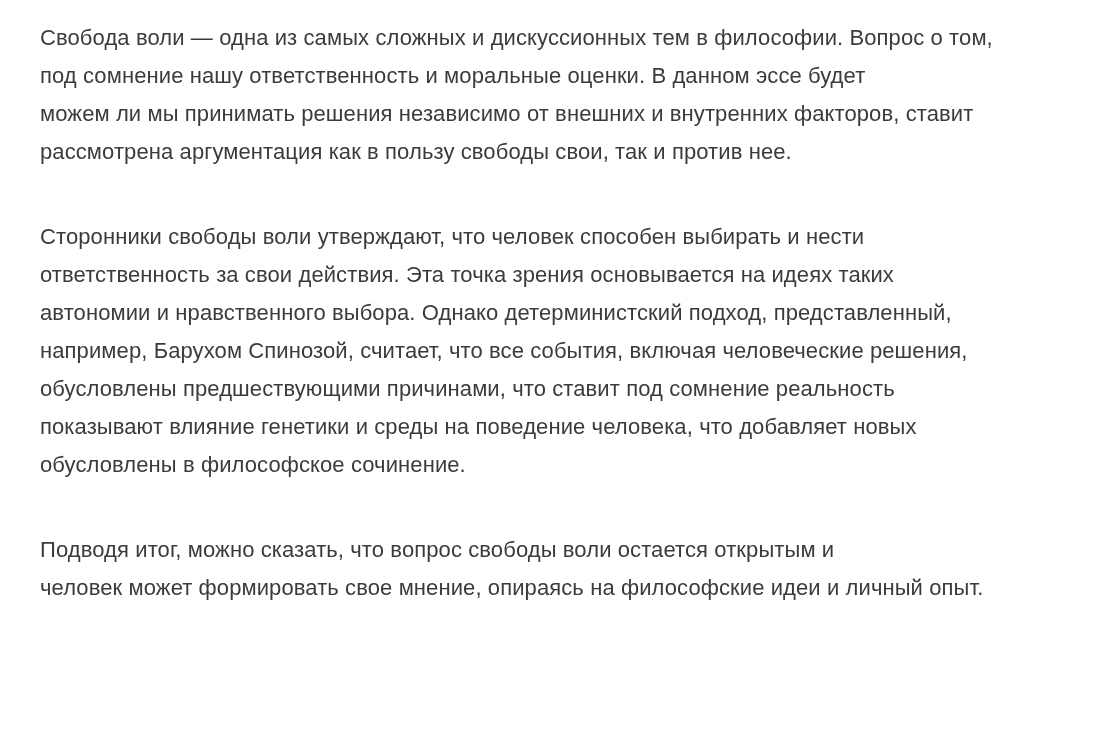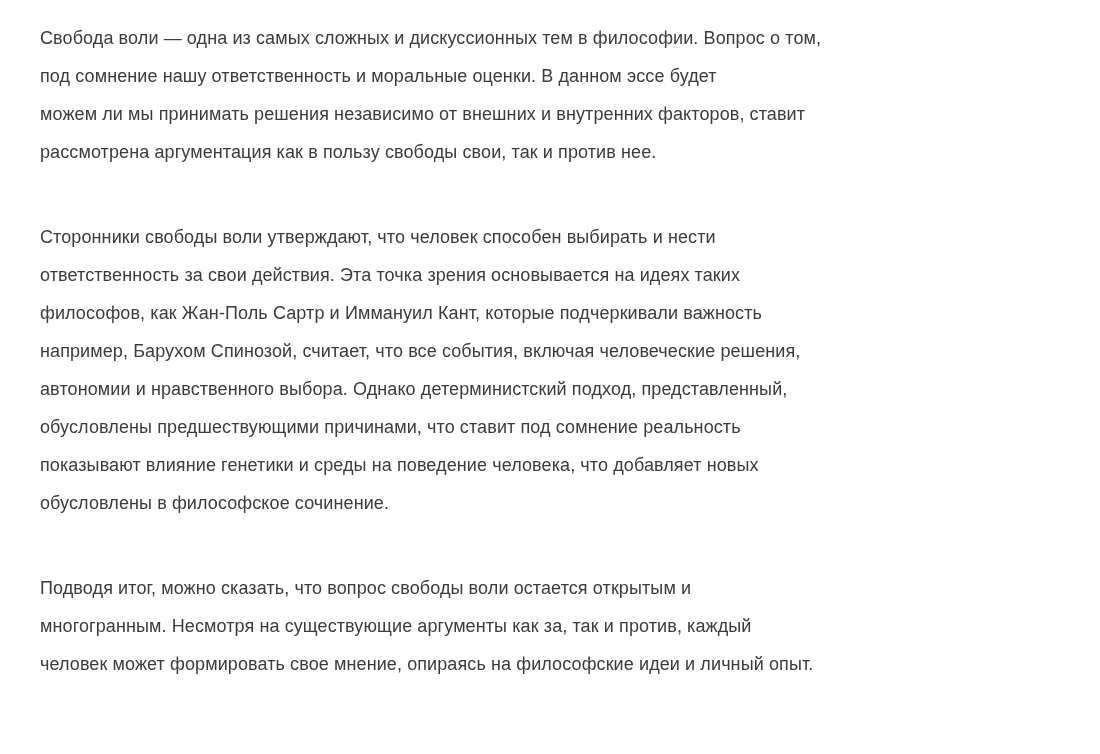--- a/index.html
+++ b/index.html
@@ -20,48 +20,46 @@
     padding: 19px 30px 0 40px;
     color: #3b3b3b;
   }
   .paragraph {
     margin: 0 0 47px 0;
   }
   .paragraph:last-child {
     margin-bottom: 8px;
   }
   .text-line {
-    font-size: 18px;
+    font-size: 22px;
     line-height: 38px;
     letter-spacing: 0.1px;
     white-space: nowrap;
   }
 </style>
 </head>
 <body>
 
 <div class="document">
 
   <div class="paragraph">
     <div class="text-line">Свобода воли — одна из самых сложных и дискуссионных тем в философии. Вопрос о том,</div>
     <div class="text-line">под сомнение нашу ответственность и моральные оценки. В данном эссе будет</div>
     <div class="text-line">можем ли мы принимать решения независимо от внешних и внутренних факторов, ставит</div>
     <div class="text-line">рассмотрена аргументация как в пользу свободы свои, так и против нее.</div>
   </div>
 
   <div class="paragraph">
     <div class="text-line">Сторонники свободы воли утверждают, что человек способен выбирать и нести</div>
     <div class="text-line">ответственность за свои действия. Эта точка зрения основывается на идеях таких</div>
-    <div class="text-line">философов, как Жан-Поль Сартр и Иммануил Кант, которые подчеркивали важность</div>
+    <div class="text-line">автономии и нравственного выбора. Однако детерминистский подход, представленный,</div>
     <div class="text-line">например, Барухом Спинозой, считает, что все события, включая человеческие решения,</div>
-    <div class="text-line">автономии и нравственного выбора. Однако детерминистский подход, представленный,</div>
     <div class="text-line">обусловлены предшествующими причинами, что ставит под сомнение реальность</div>
     <div class="text-line">показывают влияние генетики и среды на поведение человека, что добавляет новых</div>
     <div class="text-line">обусловлены в философское сочинение.</div>
   </div>
 
   <div class="paragraph">
     <div class="text-line">Подводя итог, можно сказать, что вопрос свободы воли остается открытым и</div>
-    <div class="text-line">многогранным. Несмотря на существующие аргументы как за, так и против, каждый</div>
     <div class="text-line">человек может формировать свое мнение, опираясь на философские идеи и личный опыт.</div>
   </div>
 
 </div>
 
 </body></html>

